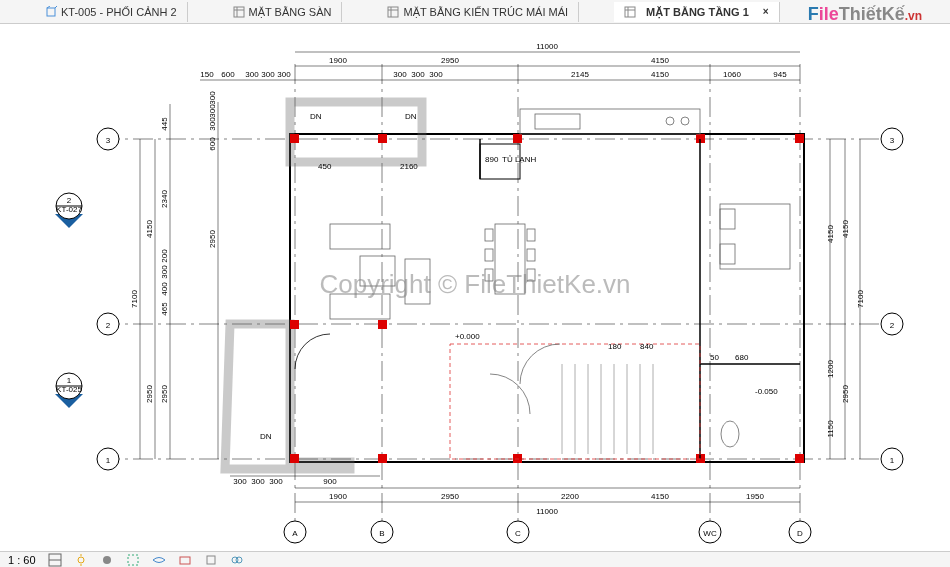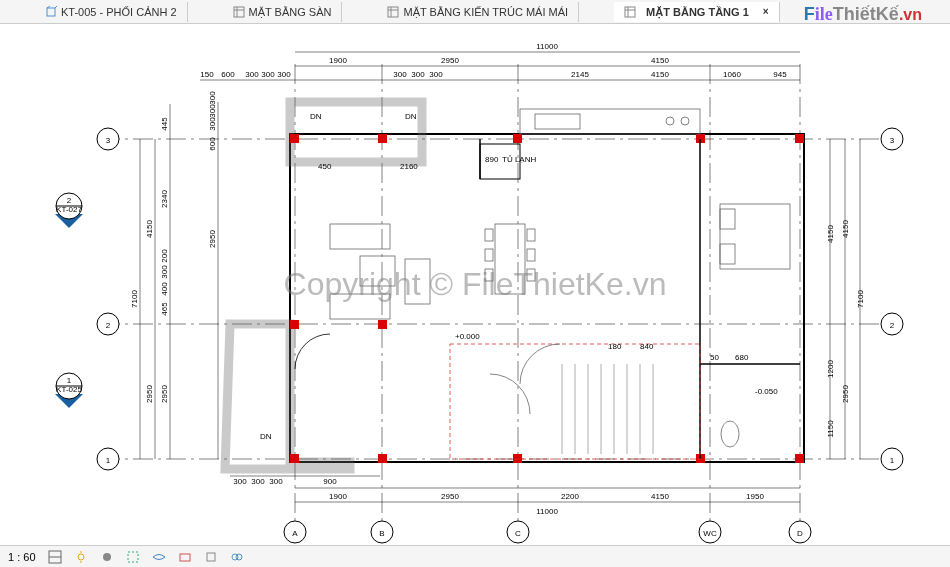--- a/index.html
+++ b/index.html
@@ -8,34 +8,34 @@
 
 .tab-bar { height: 24px; background: #f5f5f5; border-bottom: 1px solid #ccc; display: flex; align-items: center; font-size: 11px; }
 .tab { padding: 4px 10px; border-right: 1px solid #ccc; display: flex; align-items: center; gap: 4px; cursor: pointer; color: #333; margin-left: 35px; }
 .tab.active { background: #fff; font-weight: bold; gap: 10px; }
 .tab-icon { width: 12px; height: 12px; display: inline-block; }
 .tab-close { margin-left: 4px; font-size: 10px; }
 
 
 .logo { position: absolute; top: 4px; right: 28px; font-size: 18px; font-weight: bold; }
 .logo .f { color: #2a7ab0; }
-.logo .ile { color: #8b5cf6; font-family: Liberation Serif, serif; }
+.logo .ile { color: #ec4899; }
 .logo .t { color: #888; }
-.logo .vn { color: #c33; font-size: 16px; }
+.logo .vn { color: #c33; font-size: 12px; }
 
 
 .canvas { position: absolute; top: 24px; left: 0; right: 0; bottom: 22px; background: #fff; }
 .canvas svg { width: 100%; height: 100%; }
 
 
-.status-bar { position: absolute; bottom: 0; left: 0; right: 0; height: 22px; background: #f5f5f5; border-top: 1px solid #ccc; display: flex; align-items: center; font-size: 11px; padding: 0 8px; gap: 12px; }
+.status-bar { position: absolute; bottom: 0; left: 0; right: 0; height: 16px; background: #f5f5f5; border-top: 1px solid #ccc; display: flex; align-items: center; font-size: 11px; padding: 0 8px; gap: 12px; }
 .status-icon { width: 14px; height: 14px; display: inline-flex; align-items: center; justify-content: center; }
 
 
-.copyright { position: absolute; top: 50%; left: 50%; transform: translate(-50%, -50%); font-size: 32px; color: rgba(120,120,120,0.5); font-weight: 400; pointer-events: none; z-index: 100; }
+.copyright { position: absolute; top: 50%; left: 50%; transform: translate(-50%, -50%); font-size: 26px; color: rgba(120,120,120,0.5); font-weight: 400; pointer-events: none; z-index: 100; }
 
 .dim-text { font-size: 8px; fill: #000; font-family: Arial; }
 .grid-bubble { fill: #fff; stroke: #000; stroke-width: 1; }
 .section-marker { fill: #1a5fa0; }
 </style>
 </head>
 <body>
 
 <div class="tab-bar">
   <div class="tab">

